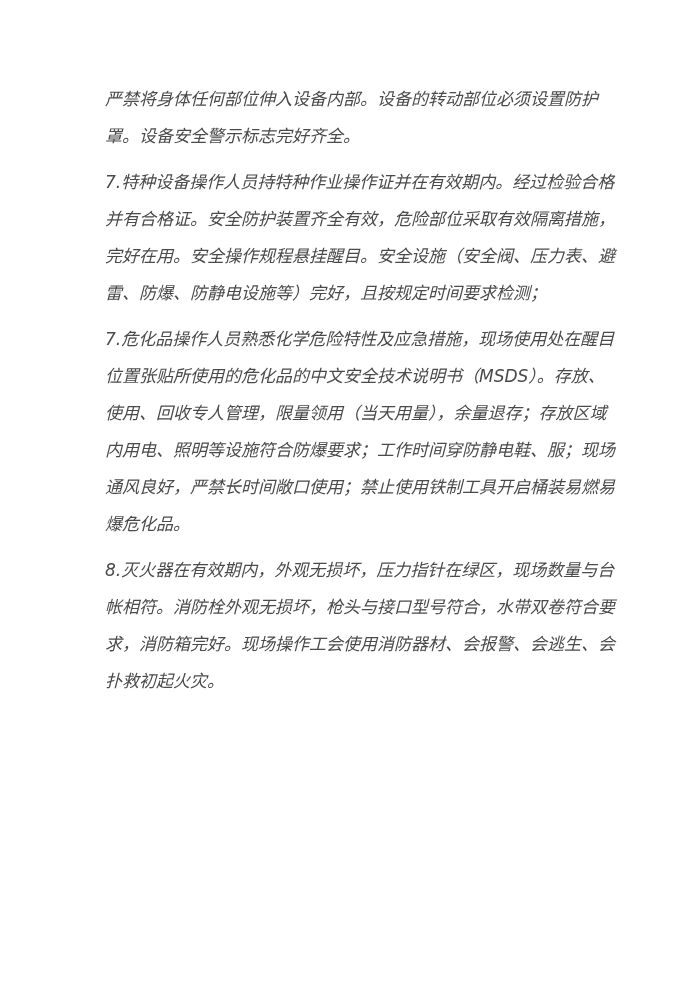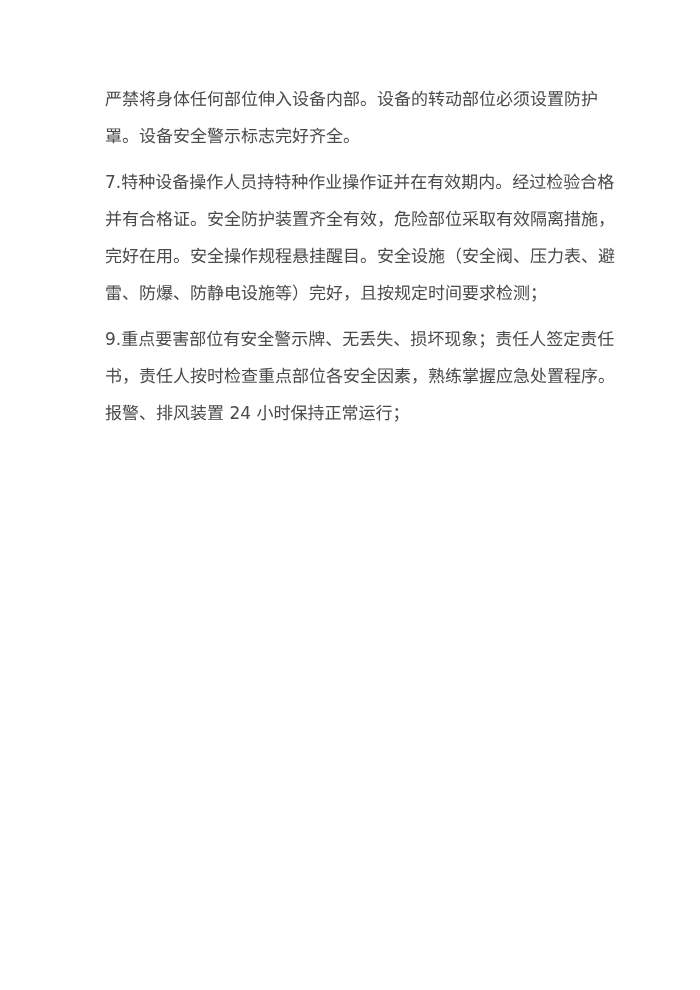--- a/index.html
+++ b/index.html
@@ -26,27 +26,34 @@
   .doc-paragraph {
     margin: 0 0 9px 0;
     white-space: pre-line;      
     text-align: left;
     letter-spacing: 0;
   }
 </style>
 </head>
 <body style="background: rgb(255, 255, 255);">
 
-<div class="doc-page" style="color: rgb(74, 74, 74);">
+<div class="doc-page" style="color: rgb(74, 74, 74); font-style: italic;">
   <p class="doc-paragraph">严禁将身体任何部位伸入设备内部。设备的转动部位必须设置防护
 罩。设备安全警示标志完好齐全。</p>
 
   <p class="doc-paragraph">7.特种设备操作人员持特种作业操作证并在有效期内。经过检验合格
 并有合格证。安全防护装置齐全有效，危险部位采取有效隔离措施，
 完好在用。安全操作规程悬挂醒目。安全设施（安全阀、压力表、避
 雷、防爆、防静电设施等）完好，且按规定时间要求检测；</p>
 
+  <p class="doc-paragraph">7.危化品操作人员熟悉化学危险特性及应急措施，现场使用处在醒目
+位置张贴所使用的危化品的中文安全技术说明书（MSDS）。存放、
+使用、回收专人管理，限量领用（当天用量），余量退存；存放区域
+内用电、照明等设施符合防爆要求；工作时间穿防静电鞋、服；现场
+通风良好，严禁长时间敞口使用；禁止使用铁制工具开启桶装易燃易
+爆危化品。</p>
 
+  <p class="doc-paragraph">8.灭火器在有效期内，外观无损坏，压力指针在绿区，现场数量与台
+帐相符。消防栓外观无损坏，枪头与接口型号符合，水带双卷符合要
+求，消防箱完好。现场操作工会使用消防器材、会报警、会逃生、会
+扑救初起火灾。</p>
 
-  <p class="doc-paragraph">9.重点要害部位有安全警示牌、无丢失、损坏现象；责任人签定责任
-书，责任人按时检查重点部位各安全因素，熟练掌握应急处置程序。
-报警、排风装置 24 小时保持正常运行；</p>
 </div>
 
 </body></html>

